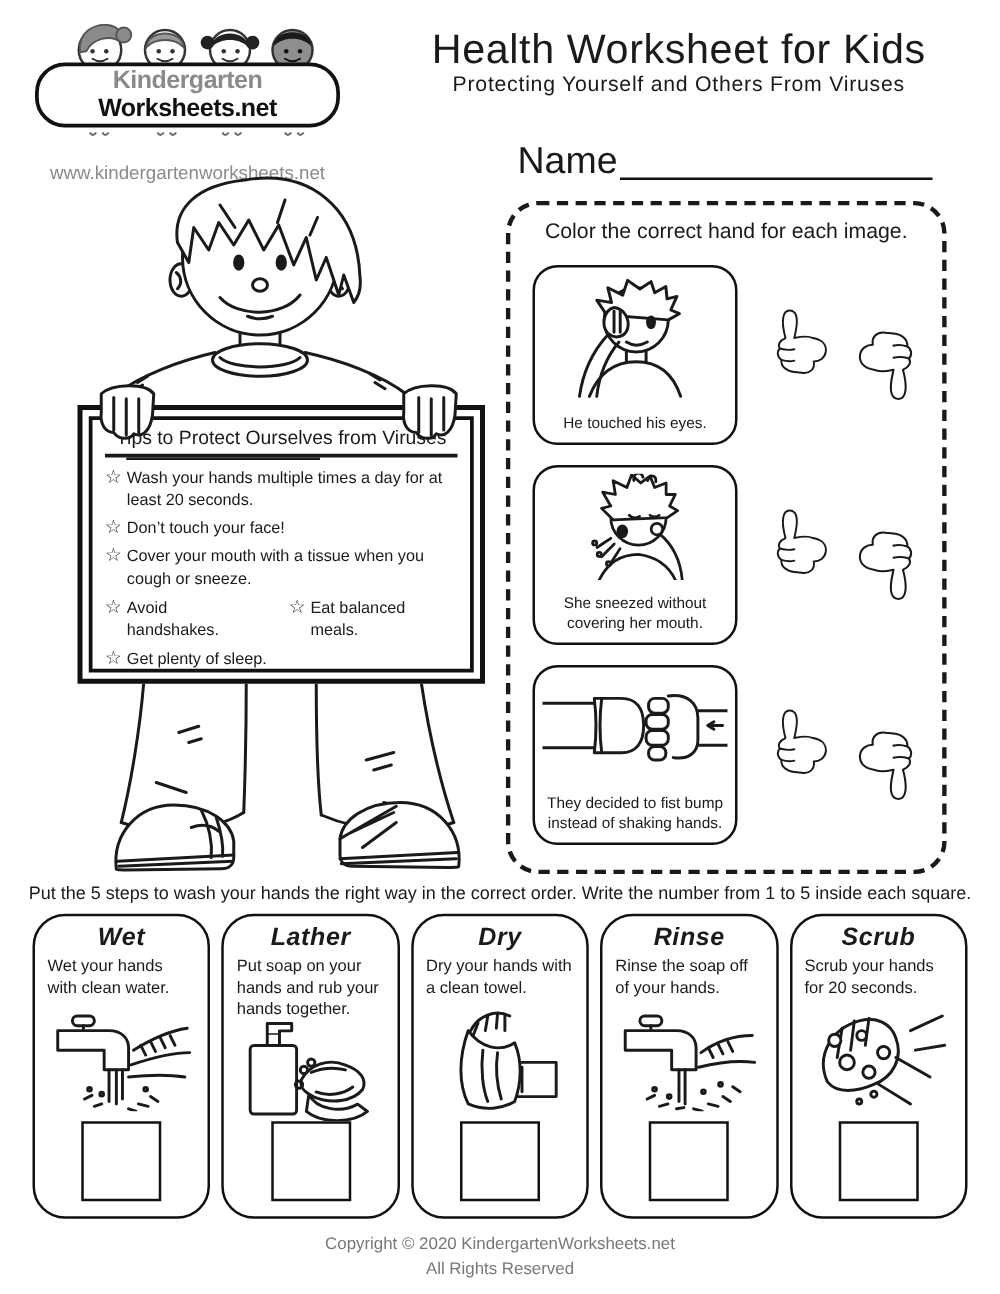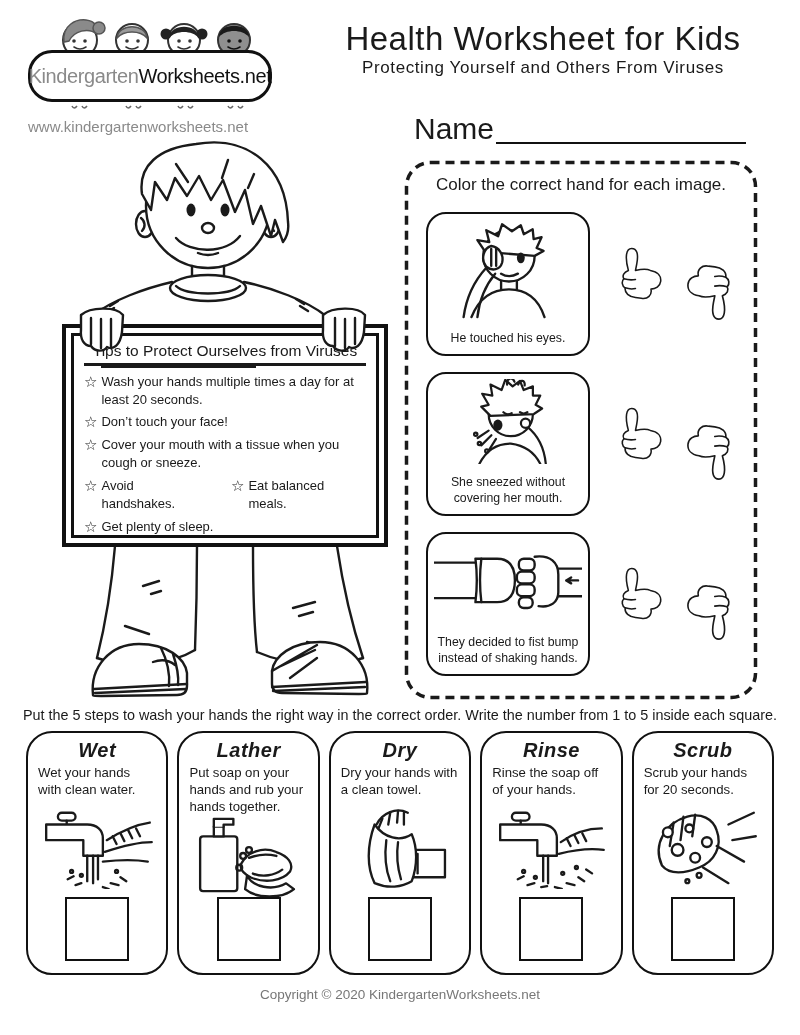--- a/index.html
+++ b/index.html
@@ -7,24 +7,24 @@
         font-family:"Liberation Sans",sans-serif;color:#1a1a1a;}
   svg{display:block;}
   .ink{stroke:#1a1a1a;fill:none;stroke-width:2.4;stroke-linecap:round;stroke-linejoin:round;}
   .inkf{stroke:#1a1a1a;fill:#fff;stroke-width:2.4;stroke-linecap:round;stroke-linejoin:round;}
 
   
   .logo{position:absolute;left:28px;top:10px;width:248px;height:130px;}
   .logo-art{position:absolute;left:0;top:0;}
   .logo-box{position:absolute;left:0;top:40px;width:238px;height:46px;border:3px solid #111;
             border-radius:24px;background:#fff;display:flex;align-items:center;justify-content:center;
-            font-weight:normal;font-size:20px;letter-spacing:-0.4px;white-space:nowrap;}
+            font-weight:bold;font-size:20px;letter-spacing:-0.4px;white-space:nowrap;flex-direction:column;}
   .brand-gray{color:#8a8a8a;}
   .brand-black{color:#111;}
-  .logo-url{position:absolute;left:0;top:108px;width:244px;text-align:left;color:#8a8a8a;font-size:15px;}
+  .logo-url{position:absolute;left:0;top:120px;width:244px;text-align:center;color:#8a8a8a;font-size:15px;}
 
   
   .hdr{position:absolute;left:312px;top:20px;width:462px;text-align:center;}
   .hdr-title{font-size:33px;font-weight:normal;letter-spacing:0.5px;}
   .hdr-sub{font-size:17px;letter-spacing:0.6px;}
   .name-row{position:absolute;left:414px;top:112px;width:332px;display:flex;align-items:flex-end;}
   .name-label{font-size:30px;line-height:1;}
   .name-line{flex:1;border-bottom:2.5px solid #111;height:30px;margin-left:2px;}
 
   
@@ -407,15 +407,16 @@
           <circle cx="44" cy="80" r="2" class="ink" stroke-width="1.3"></circle>
         </svg>
       </div>
       <div class="answer-square"></div>
     </div>
 
   </div>
 
   <div class="footer">
     <div>Copyright © 2020 KindergartenWorksheets.net</div>
+    <div>All Rights Reserved</div>
   </div>
 
 </div>
 
 </body></html>

